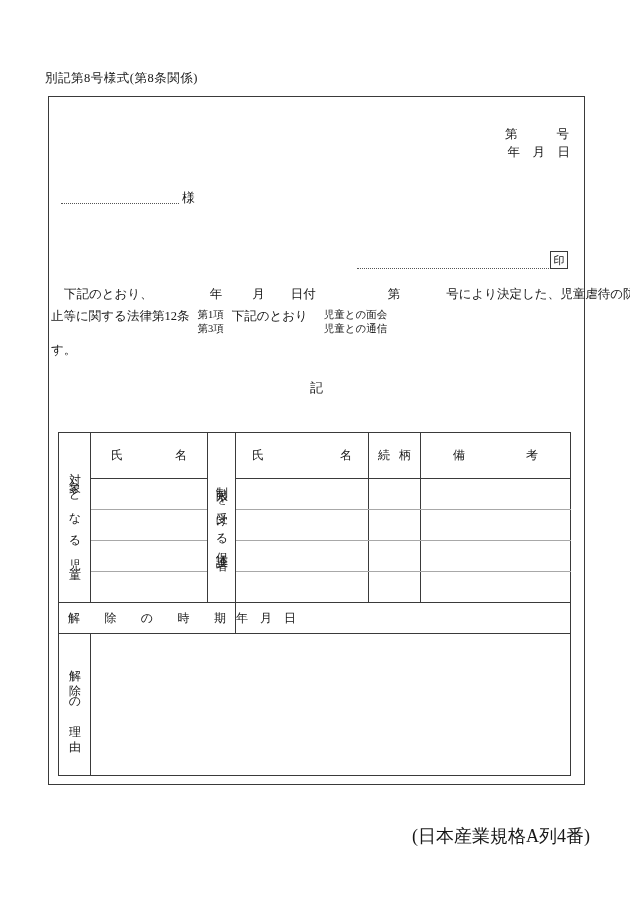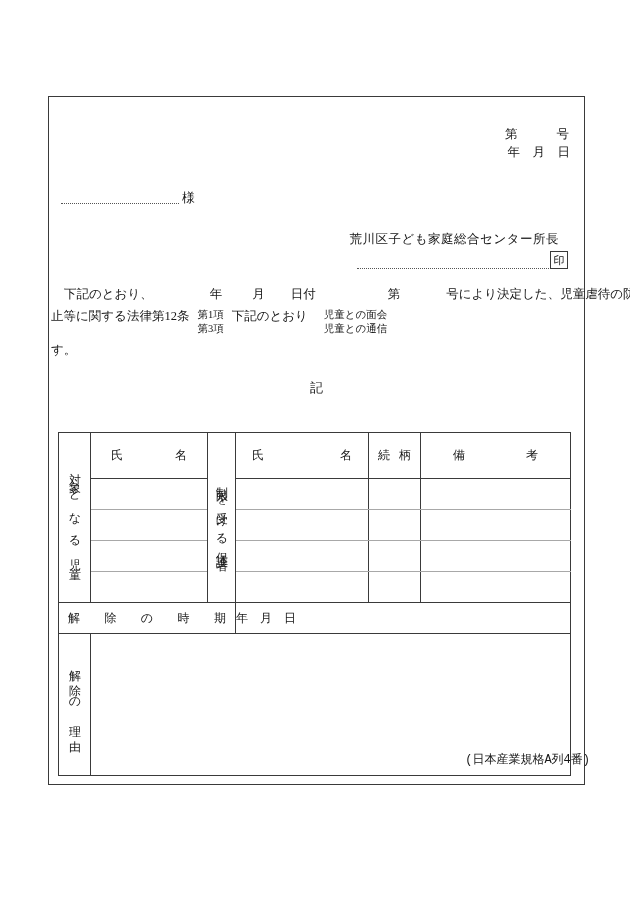--- a/index.html
+++ b/index.html
@@ -108,47 +108,46 @@
     font-size:12px;
   }
   .v-target{letter-spacing:9px;}
   .v-guardian{letter-spacing:4px;}
   .v-reason{letter-spacing:14px;}
   tr.time-row td{height:31px;vertical-align:middle;}
   .time-label{display:flex;justify-content:space-between;padding:0 9px;}
   td.time-value{padding-left:56px;}
   tr.reason-row td{height:142px;}
   .footer-note{
-    position:absolute;right:40px;top:751px;
-    font-size:12px;
-    font-family:Liberation Mono, monospace;
+    position:absolute;right:40px;top:824px;
+    font-size:18px;
   }
 </style>
 </head>
 <body>
 
 <div class="page">
 
+  <div class="form-label">別記第8号様式(第8条関係)</div>
 
   <div class="outer-box">
 
 
     <div class="doc-no">
       <span>第</span>
       <span>号</span>
     </div>
 
     <div class="doc-date">年　月　日</div>
 
     <div class="addressee">
       <span class="dotted"></span>
       <span class="honorific">様</span>
     </div>
 
-    <div class="sender-name">荒川区子ども家庭総合センター所長</div>
 
     <div class="seal-line">
       <span class="dotted"></span>
       <span class="seal-box">印</span>
     </div>
 
     <div class="body-text">
       <div class="bline l1">
         <span class="intro">下記のとおり、</span>
         <span class="yy">年</span>

